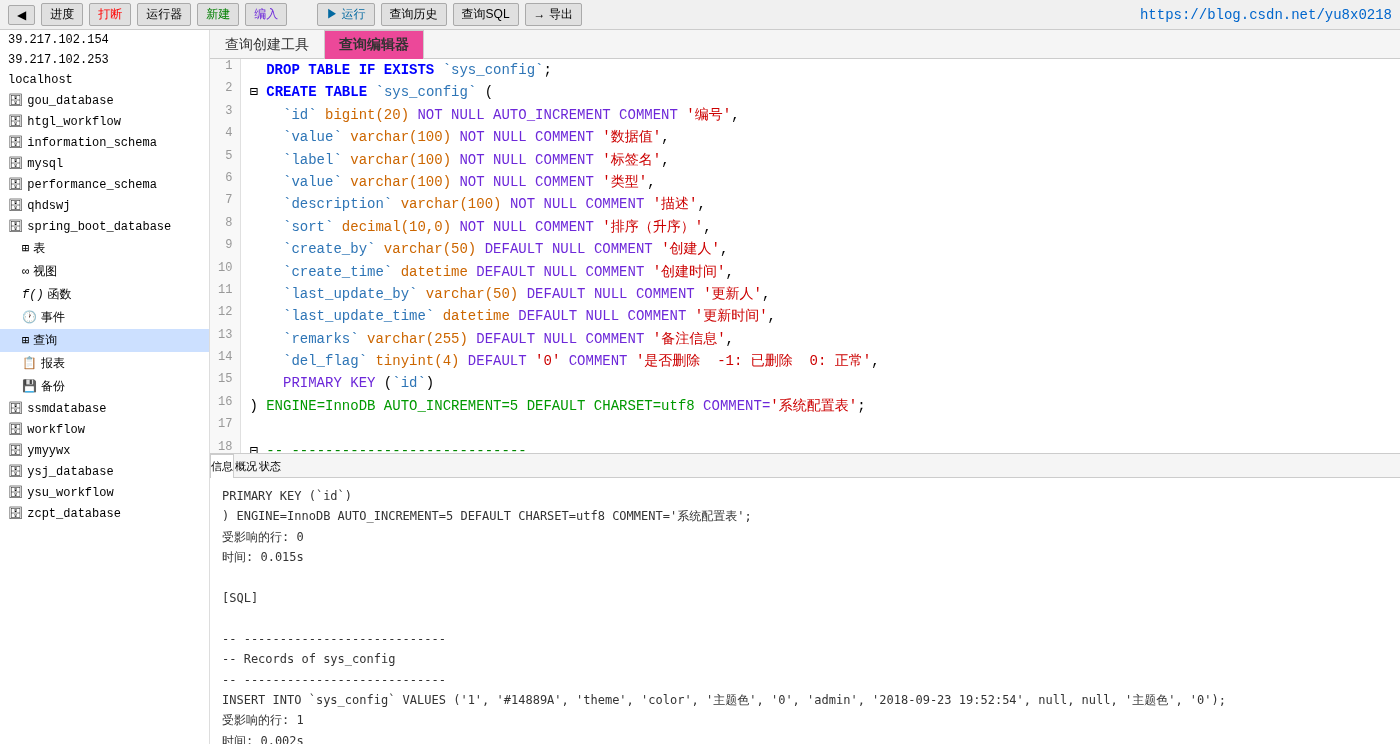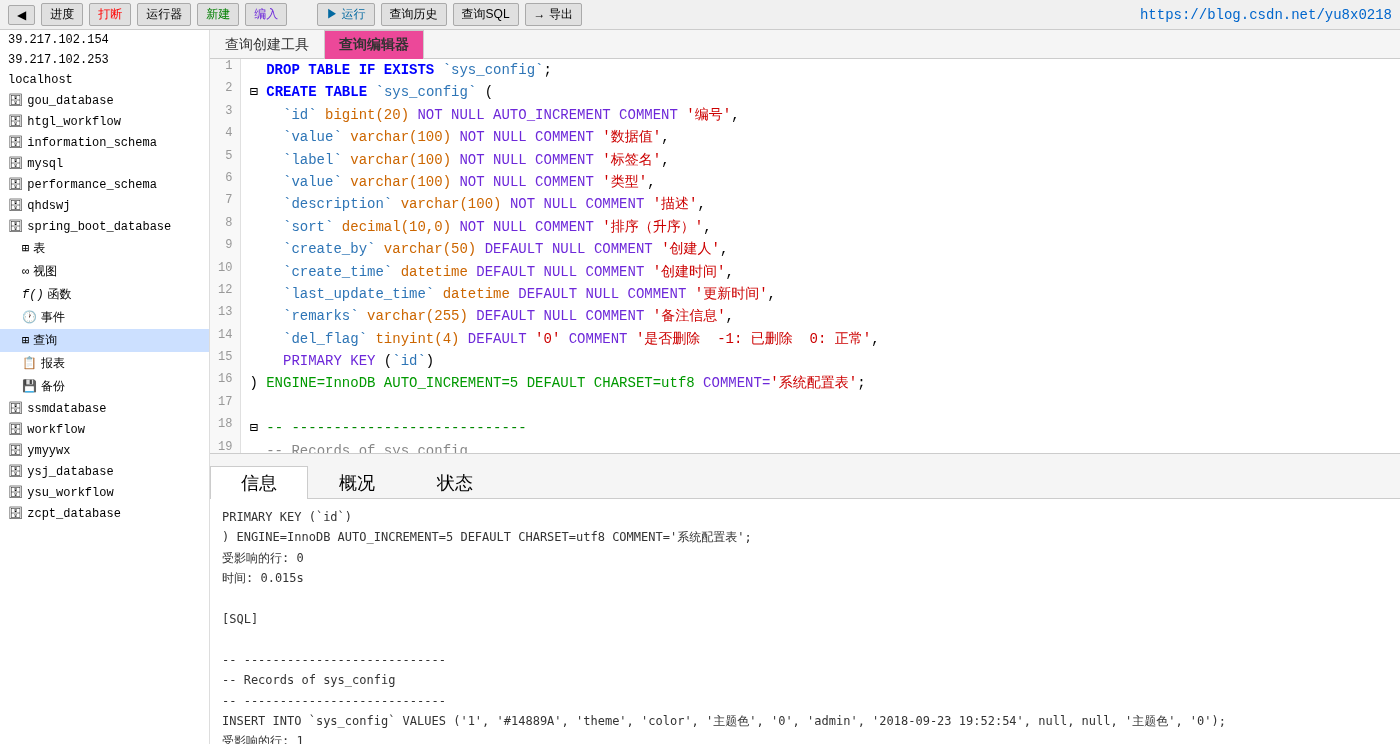--- a/index.html
+++ b/index.html
@@ -36,21 +36,21 @@
     .tbl { color: #2e75b6; }
     .col { color: #2e75b6; margin-top: 32px; }
     .typ { color: #cc6600; }
     .cmt { color: #cc0000; }
     .str { color: #cc0000; }
     .grn { color: #009900; }
 
     
     .info-panel { height: 290px; display: flex; flex-direction: column; flex-shrink: 0; }
     .info-tabs { display: flex; background: #f5f5f5; border-bottom: 1px solid #ccc; flex-shrink: 0; }
-    .info-tab { padding: 4px 30px; font-size: 18px; cursor: pointer; border: 1px solid transparent; border-bottom: none; margin-bottom: -1px; margin-top: 12px; }
+    .info-tab { padding: 4px 0; font-size: 11px; cursor: pointer; border: 1px solid transparent; border-bottom: none; margin-bottom: -1px; }
     .info-tab.active { background: #fff; border-color: #ccc; border-bottom-color: #fff; }
     .info-content { flex: 1; overflow-y: auto; padding: 8px 12px; font-size: 13px; line-height: 1.7; color: #333; background: #fff; }
     .info-mono { font-family: 'Consolas', monospace; font-size: 12px; }
   </style>
 </head>
 <body>
 
 <div class="top-bar">
   <button class="top-bar-btn">◀</button>
   <button class="top-bar-btn">进度</button>
@@ -202,20 +202,24 @@
             <td class="line-num">8</td>
             <td class="code-content">    <span class="col">`sort`</span> <span class="typ">decimal(10,0)</span> <span class="kw2">NOT NULL</span> <span class="kw2">COMMENT</span> <span class="cmt">'排序（升序）'</span>,</td>
           </tr>
           <tr>
             <td class="line-num">9</td>
             <td class="code-content">    <span class="col">`create_by`</span> <span class="typ">varchar(50)</span> <span class="kw2">DEFAULT NULL</span> <span class="kw2">COMMENT</span> <span class="cmt">'创建人'</span>,</td>
           </tr>
           <tr>
             <td class="line-num">10</td>
             <td class="code-content">    <span class="col">`create_time`</span> <span class="typ">datetime</span> <span class="kw2">DEFAULT NULL</span> <span class="kw2">COMMENT</span> <span class="cmt">'创建时间'</span>,</td>
+          </tr>
+          <tr>
+            <td class="line-num">11</td>
+            <td class="code-content">    <span class="col">`last_update_by`</span> <span class="typ">varchar(50)</span> <span class="kw2">DEFAULT NULL</span> <span class="kw2">COMMENT</span> <span class="cmt">'更新人'</span>,</td>
           </tr>
           <tr>
             <td class="line-num">12</td>
             <td class="code-content">    <span class="col">`last_update_time`</span> <span class="typ">datetime</span> <span class="kw2">DEFAULT NULL</span> <span class="kw2">COMMENT</span> <span class="cmt">'更新时间'</span>,</td>
           </tr>
           <tr>
             <td class="line-num">13</td>
             <td class="code-content">    <span class="col">`remarks`</span> <span class="typ">varchar(255)</span> <span class="kw2">DEFAULT NULL</span> <span class="kw2">COMMENT</span> <span class="cmt">'备注信息'</span>,</td>
           </tr>
           <tr>

